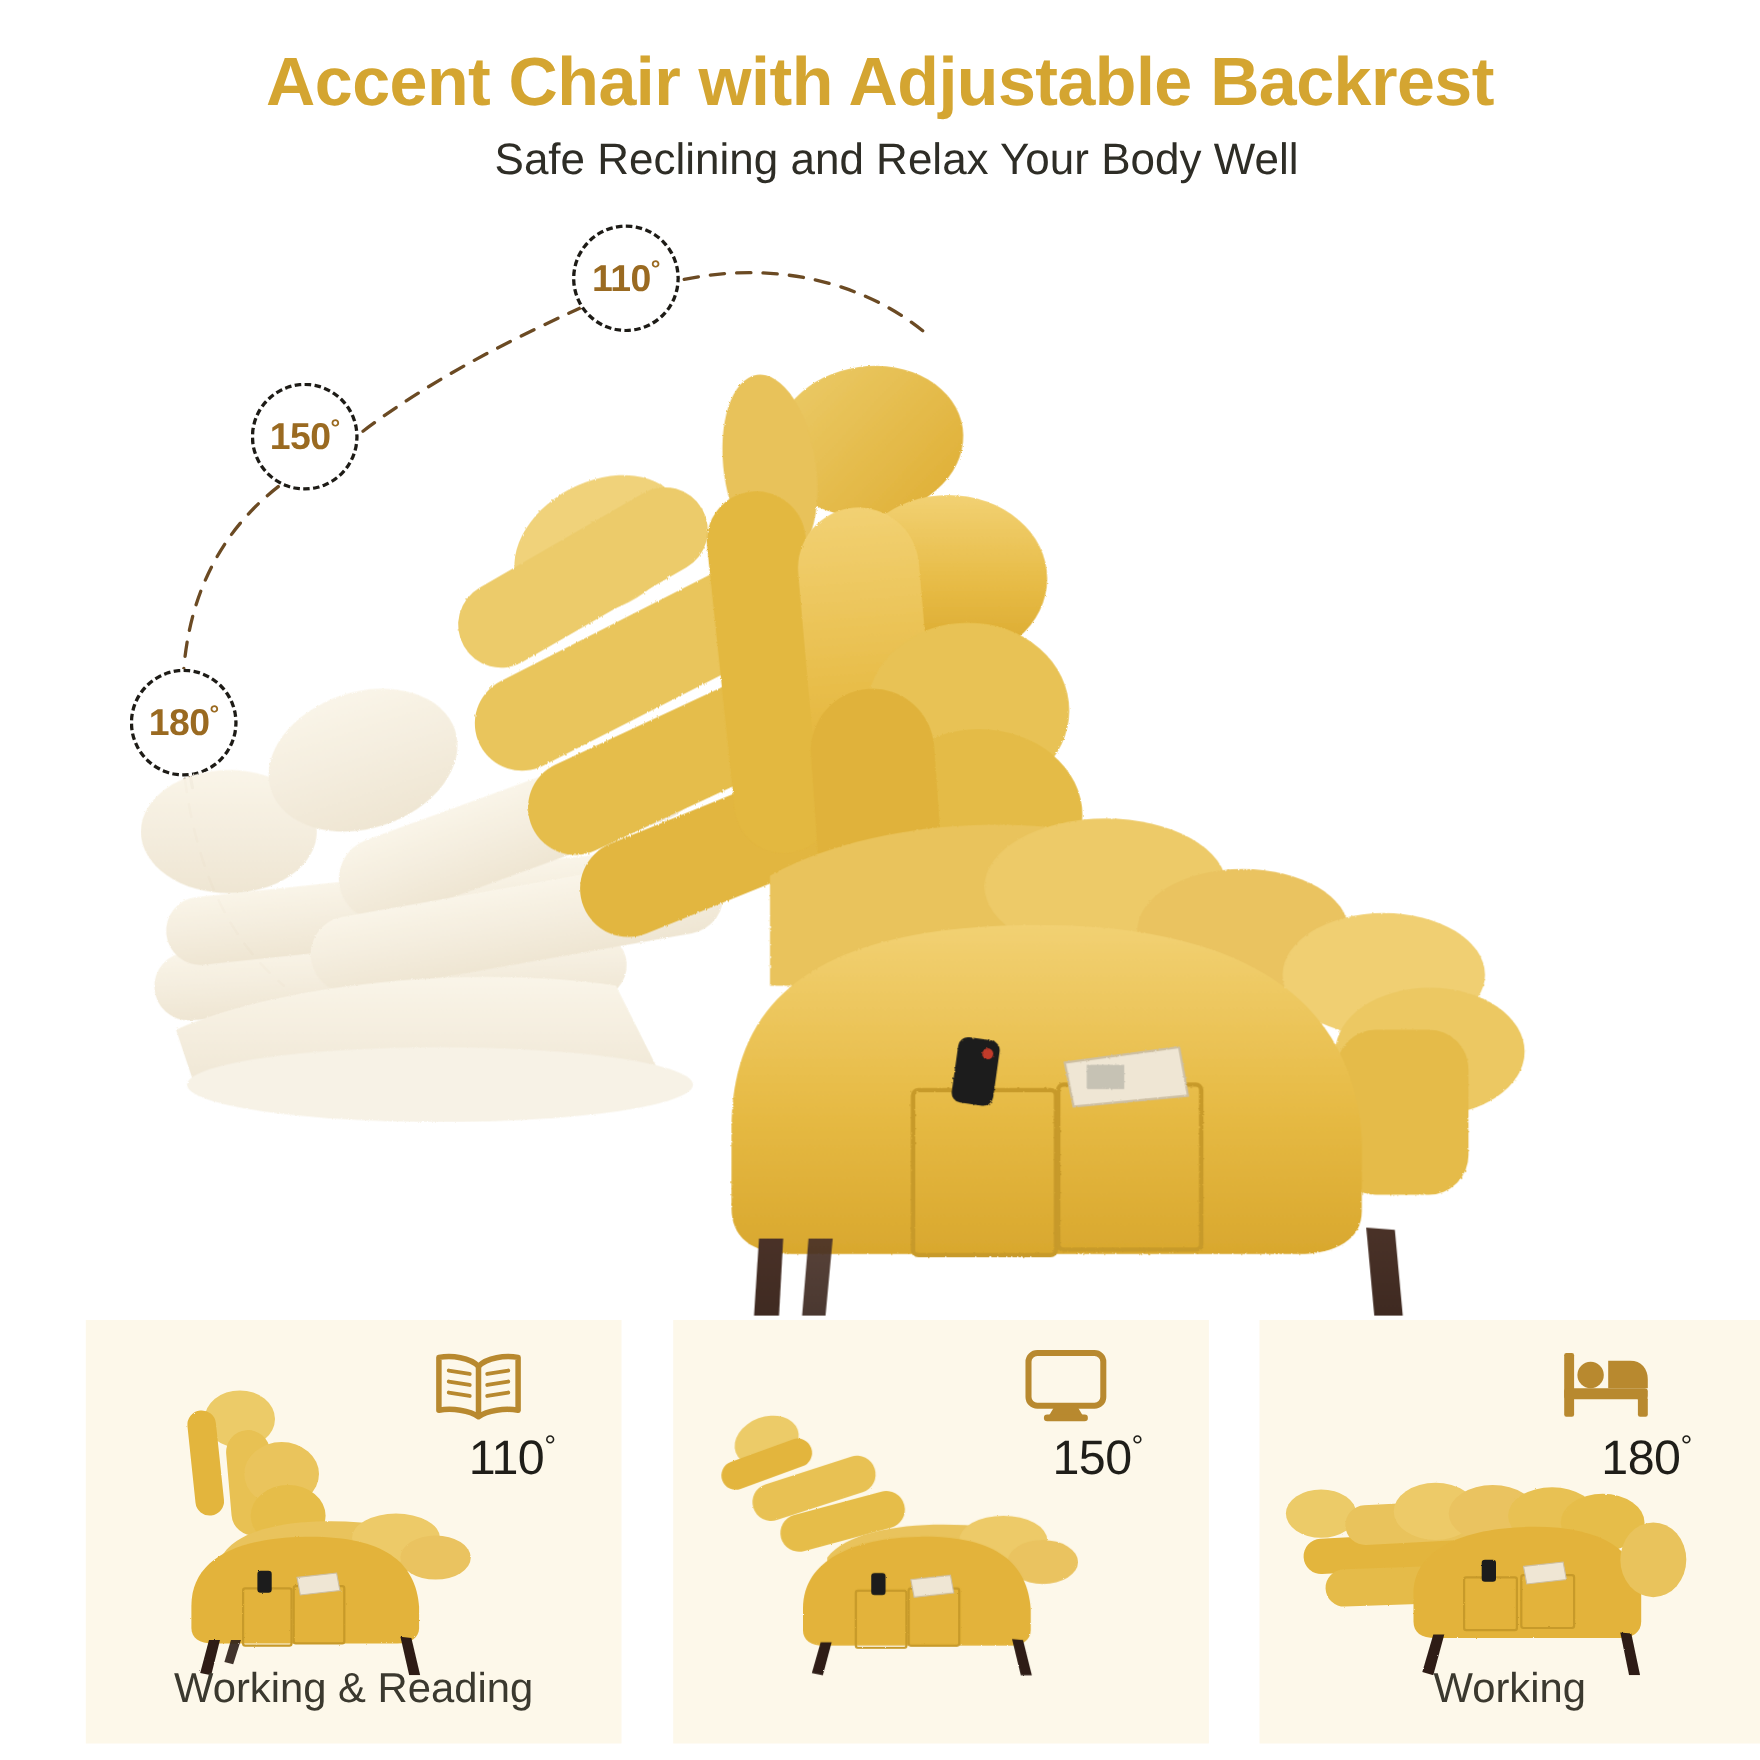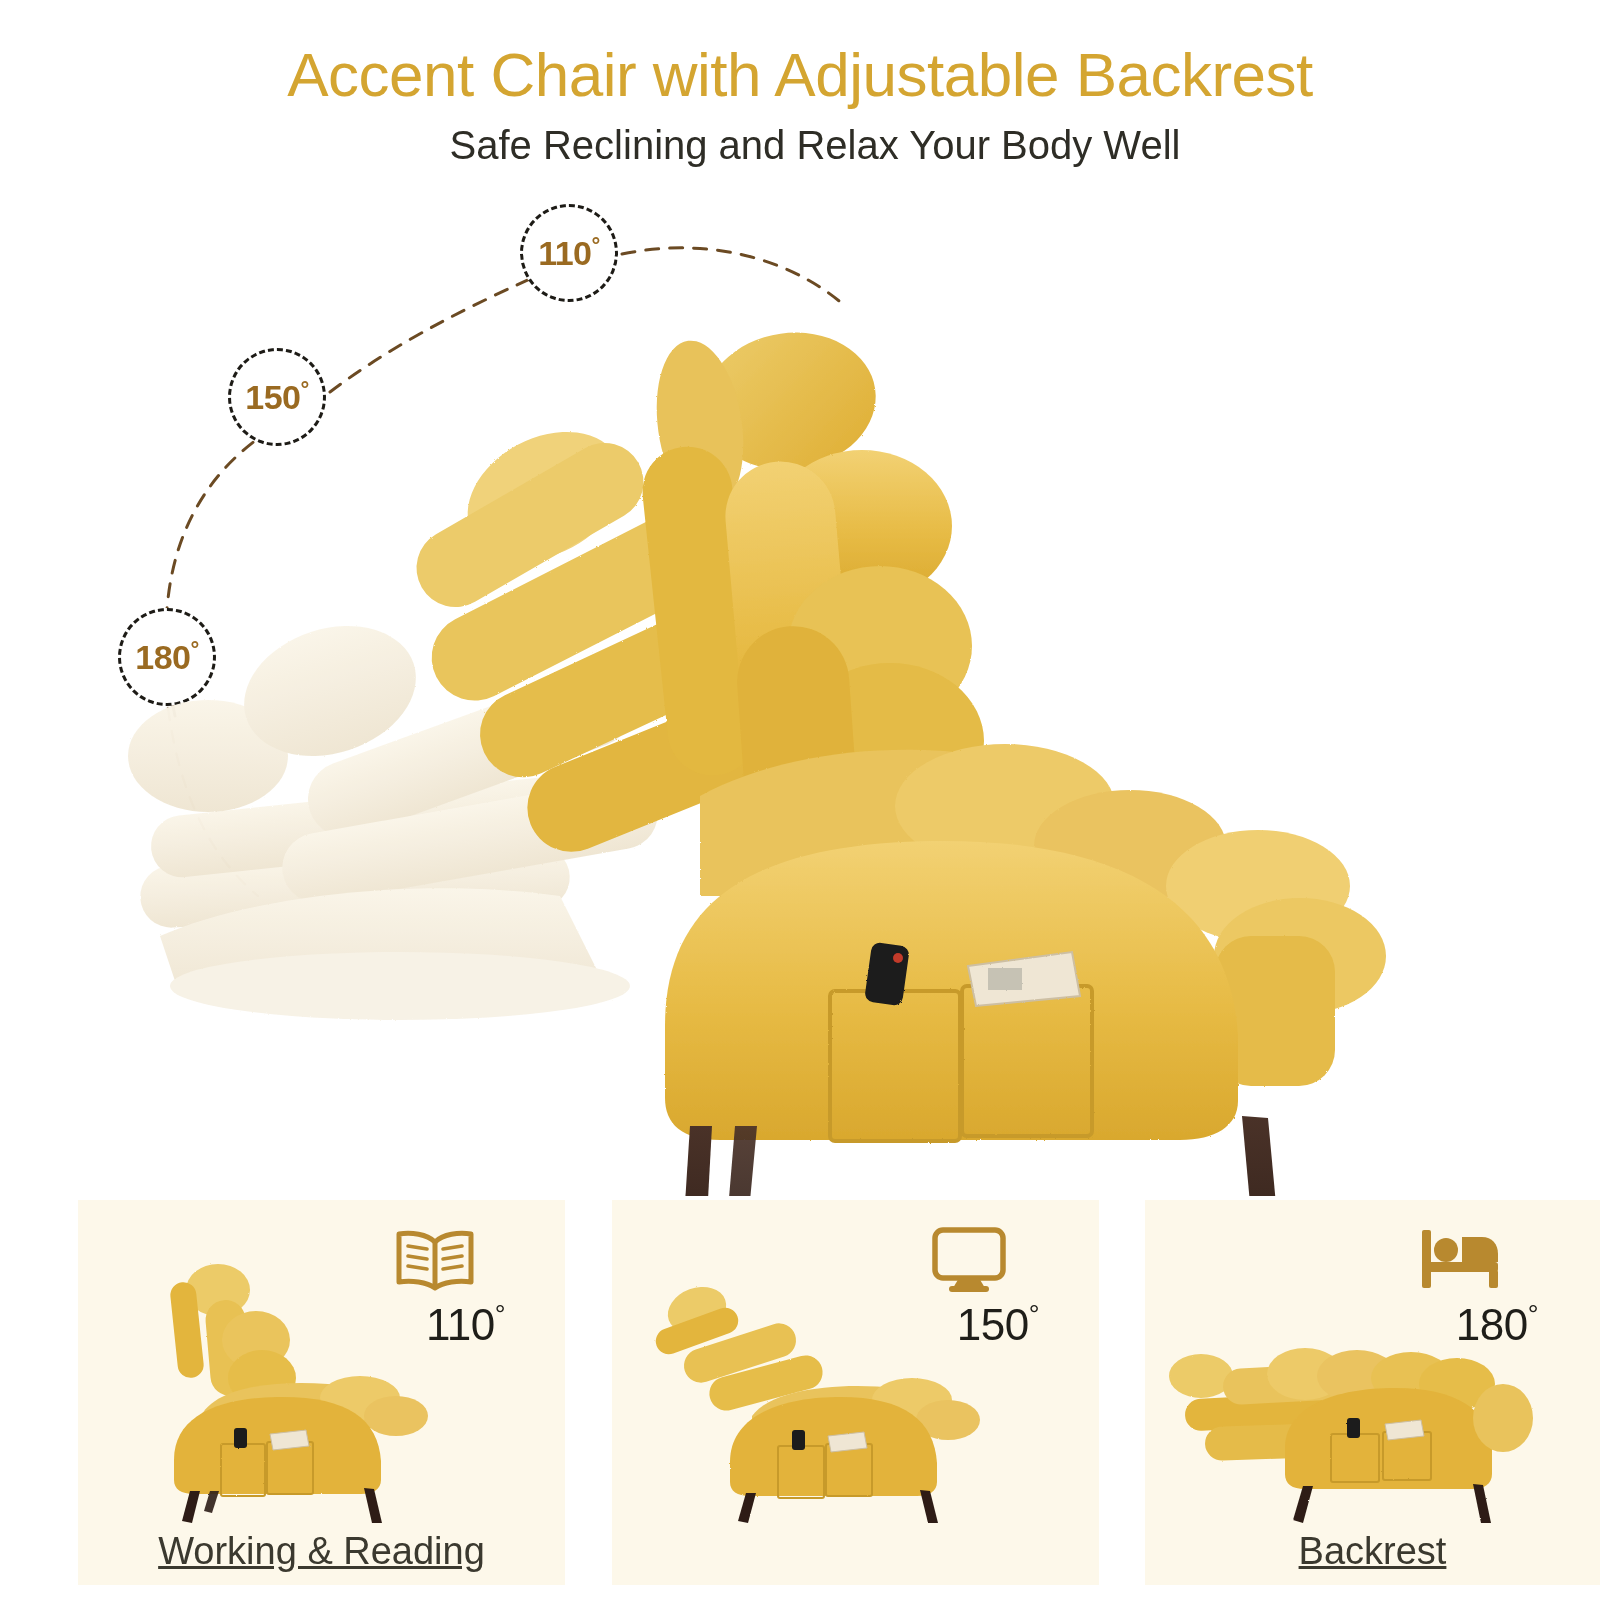--- a/index.html
+++ b/index.html
@@ -1,21 +1,21 @@
 <!DOCTYPE html>
 <html><head>
 <meta charset="utf-8">
 <style>
   html,body{margin:0;padding:0;background:#fff;}
   body{width:1600px;height:1600px;overflow:hidden;font-family:"Liberation Sans",sans-serif;}
   .stage{position:relative;width:1600px;height:1600px;background:#ffffff;}
 
   
   .hdr{position:absolute;left:0;top:0;width:1600px;text-align:center;}
-  .title{font-size:62px;font-weight:normal;color:#d4a531;letter-spacing:-0.5px;
+  .title{font-size:62px;font-weight:bold;color:#d4a531;letter-spacing:-0.5px;
          margin-top:42px;line-height:1.05;white-space:nowrap;}
   .subtitle{font-size:40px;color:#2e2d26;margin-top:16px;white-space:nowrap;padding-left:30px;}
 
   
   .hero{position:absolute;left:0;top:196px;width:1600px;height:1000px;}
 
   .arcsvg{position:absolute;left:0;top:0;width:1600px;height:1000px;}
 
   .badge{position:absolute;width:98px;height:98px;border-radius:50%;
          border:3px dashed #1d1b16;display:flex;align-items:center;justify-content:center;
@@ -36,22 +36,22 @@
   .p1{left:78px;width:487px;}
   .p2{left:612px;width:487px;}
   .p3{left:1145px;width:455px;}
 
   .picon{position:absolute;right:86px;top:24px;width:88px;height:72px;}
   .p3 .picon{right:96px;}
   .pdeg{position:absolute;right:60px;top:100px;font-size:44px;color:#1f1e19;
         letter-spacing:-0.5px;}
   .p3 .pdeg{right:62px;}
   .pdeg .d{font-size:27px;vertical-align:super;}
-  .pcap{position:absolute;left:0;right:0;bottom:12px;text-align:center;
-        font-size:38px;color:#3b392f;white-space:nowrap;text-decoration:underline;}
+  .pcap{position:absolute;left:0;right:0;bottom:28px;text-align:center;
+        font-size:38px;color:#3b392f;white-space:nowrap;}
   .pchair{position:absolute;left:0;top:48px;width:100%;height:275px;}
 </style>
 </head>
 <body>
 
 <div class="stage">
 
   <div class="hdr">
     <div class="title">Accent Chair with Adjustable Backrest</div>
     <div class="subtitle">Safe Reclining and Relax Your Body Well</div>
@@ -278,16 +278,16 @@
         </g>
       </svg>
       <svg class="picon" viewBox="0 0 88 72">
         <rect x="6" y="6" width="9" height="58" rx="2" fill="#b8892f"></rect>
         <circle cx="30" cy="26" r="12" fill="#b8892f"></circle>
         <path d="M46 13 L 66 13 C 76 13 82 20 82 30 L 82 38 L 46 38 Z" fill="#b8892f"></path>
         <rect x="6" y="38" width="76" height="10" rx="3" fill="#b8892f"></rect>
         <rect x="73" y="46" width="9" height="18" rx="2" fill="#b8892f"></rect>
       </svg>
       <div class="pdeg"><span>180</span><span class="d">°</span></div>
-      <div class="pcap">Backrest</div>
+      <div class="pcap">Working</div>
     </div>
   </div>
 </div>
 
 </body></html>

